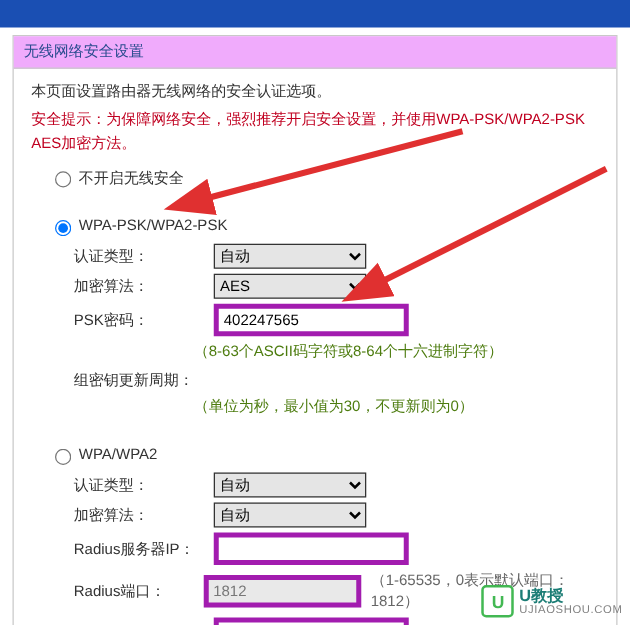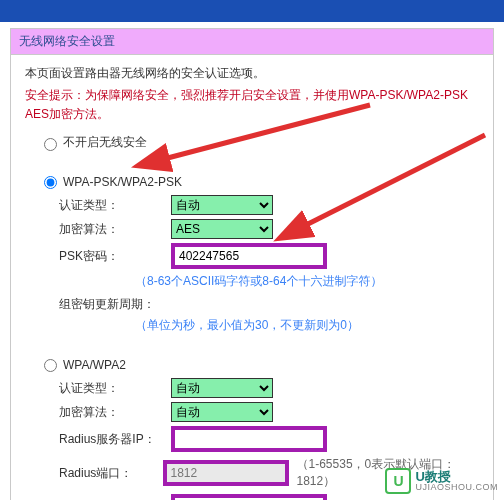--- a/index.html
+++ b/index.html
@@ -3,31 +3,31 @@
 <meta charset="utf-8">
 <style>
   html,body{margin:0;padding:0;font-family:"Microsoft YaHei","SimSun",Arial,sans-serif;font-size:12px;color:#333;background:#fff}
   .wrap{width:504px;height:500px;position:relative;background:#fff;overflow:hidden}
   .topbar{height:22px;background:#1a4fb3}
   .panel{margin:6px 10px 0 10px;border:1px solid #c9c9c9;background:#fff}
   .panel-title{background:#f0abfc;border-bottom:1px solid #c9c9c9;padding:4px 8px;color:#2a4c8f;font-size:12px}
   .panel-body{padding:10px 14px 18px 14px}
   .desc{color:#333;margin-bottom:4px}
   .warn{color:#c00020;line-height:1.6;margin-bottom:10px}
-  .opt{display:flex;align-items:flex-end;margin:6px 0 6px 14px}
+  .opt{display:flex;align-items:flex-start;margin:6px 0 6px 14px}
   .opt input[type=radio]{margin-right:6px}
   .subform{margin-left:34px}
   .row{display:flex;align-items:center;margin:4px 0}
   .lab{width:112px;color:#333}
-  .ctl select{width:102px;height:20px;font-size:12px;border:1px solid #333;background:#86efac}
+  .ctl select{width:122px;height:20px;font-size:12px;border:1px solid #333;background:#e5e5e5}
   .ctl input[type=text]{width:110px;height:16px;font-size:12px;border:4px solid #a21caf;padding:1px 4px}
   .ctl input.wide{width:140px}
   .ctl input.ro{background:#e9e9e9;color:#777}
   .hint{color:#666;margin-left:8px}
-  .hint-line{margin-left:76px;color:#3b82f6;margin-top:2px;margin-bottom:6px}
+  .hint-line{margin-left:96px;color:#4d7c0f;margin-top:2px;margin-bottom:6px}
   .secspace{height:10px}
   
   .arrow{position:absolute;pointer-events:none}
   .arrow svg{overflow:visible}
   
   .wm{position:absolute;right:6px;bottom:6px;display:flex;align-items:center;gap:4px;opacity:.95}
   .wm-badge{width:22px;height:22px;border:2px solid #39b54a;border-radius:4px;display:flex;align-items:center;justify-content:center;color:#39b54a;font-weight:bold;font-size:14px;background:#fff}
   .wm-text{display:flex;flex-direction:column;line-height:1}
   .wm-cn{font-size:13px;font-weight:bold;color:#0f766e}
   .wm-en{font-size:9px;color:#7a7a7a;letter-spacing:.5px}

